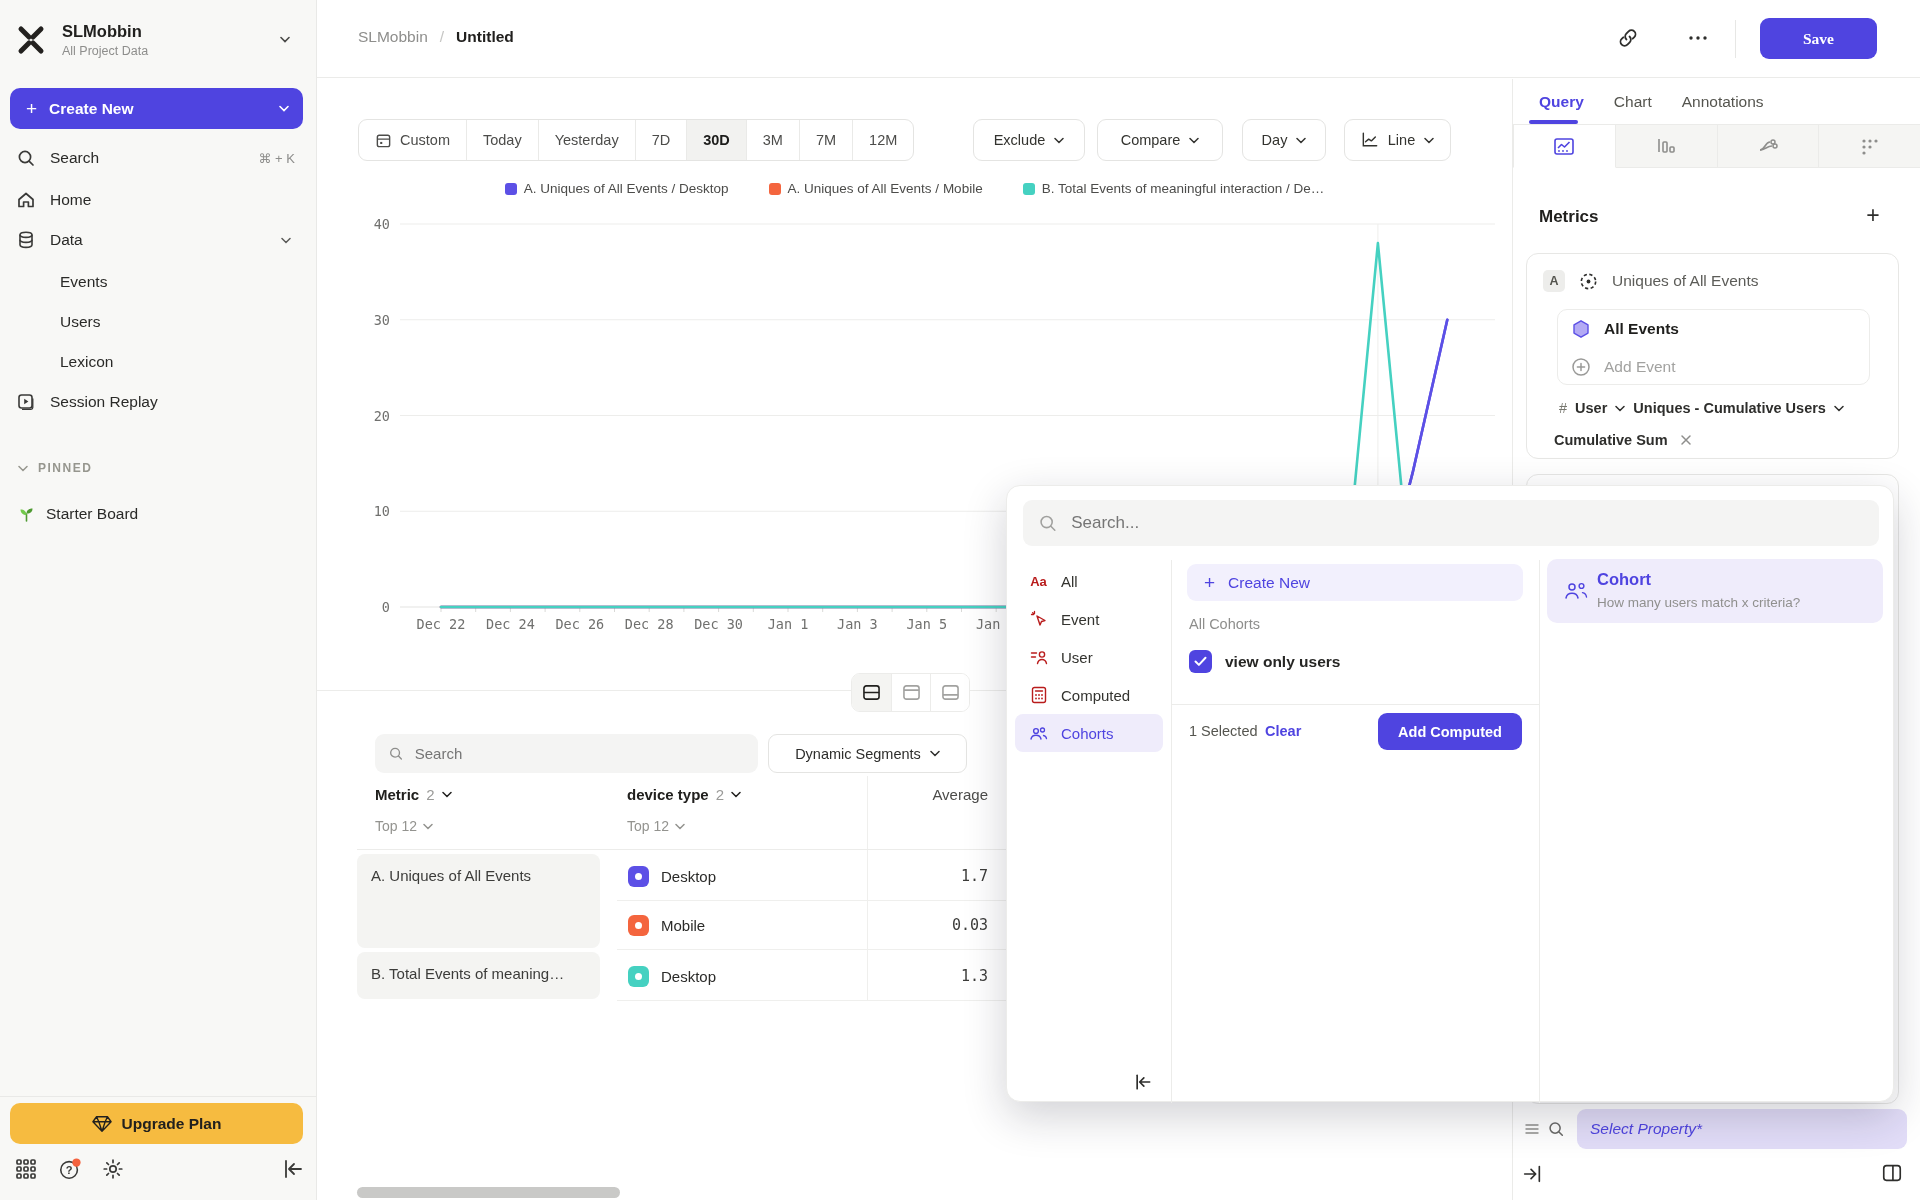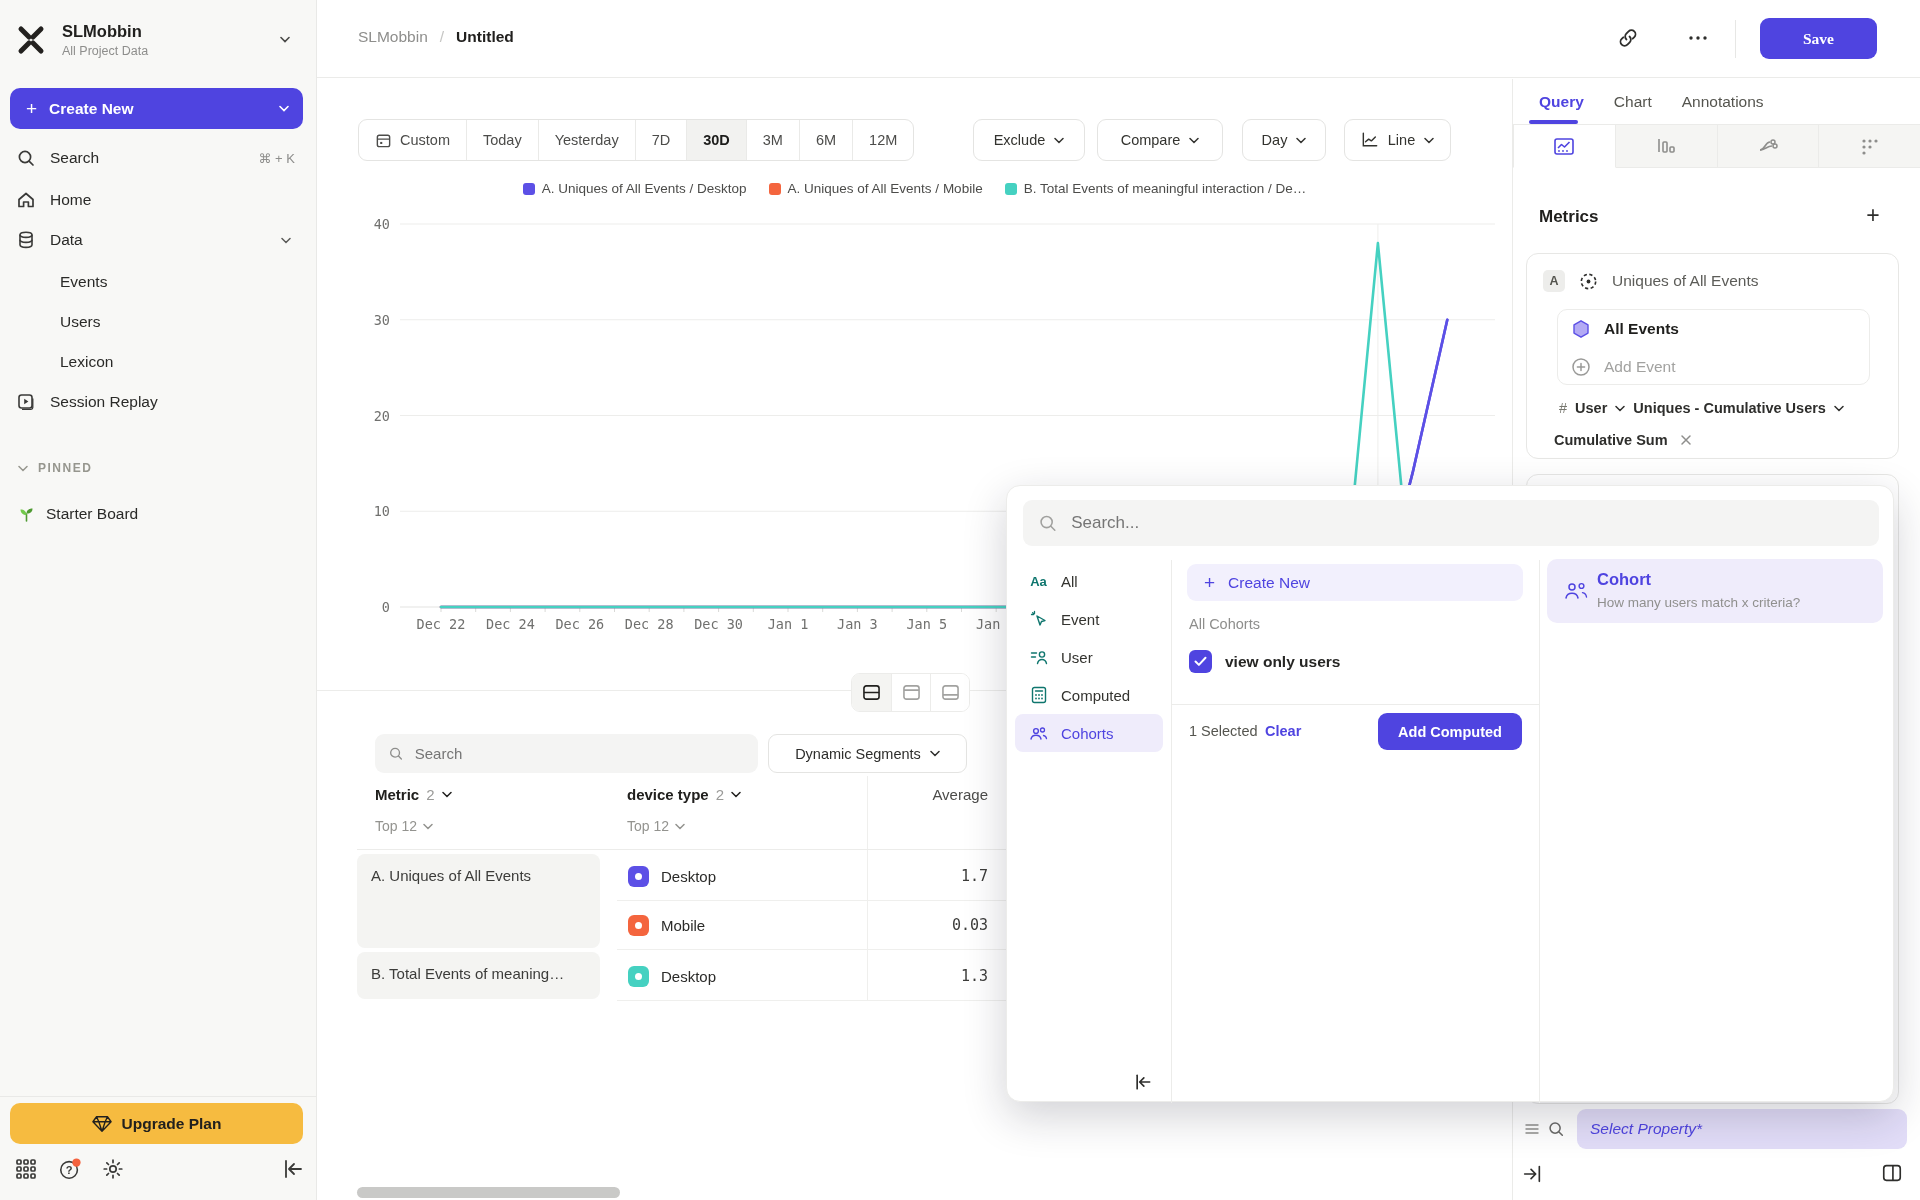--- a/index.html
+++ b/index.html
@@ -55,21 +55,21 @@
   .seg-group { position:absolute; left:41px; top:40px; height:42px; display:flex;
     border:1px solid #e4e4e2; border-radius:9px; background:#fff; overflow:hidden; }
   .seg { display:flex; align-items:center; justify-content:center; gap:8px; padding:0 16px;
     font-size:14.5px; color:#4c4c4a; border-left:1px solid #eaeae8; cursor:pointer; white-space:nowrap; }
   .seg:first-child { border-left:none; }
   .seg.sel { background:#f2f2f0; color:#1c1c1a; font-weight:700; }
   .tb-btn { position:absolute; top:40px; height:42px; border:1px solid #e4e4e2; border-radius:9px;
     background:#fff; display:flex; align-items:center; justify-content:center; gap:9px;
     font-size:14.5px; color:#33332f; cursor:pointer; }
   #legend { position:absolute; left:0; top:102px; width:1195px; display:flex; justify-content:center;
-    gap:22px; font-size:13.5px; color:#4c4c4a; }
+    gap:40px; font-size:13.5px; color:#4c4c4a; }
   .legend-item { display:flex; align-items:center; gap:7px; }
   .swatch { width:12px; height:12px; border-radius:3px; }
   #chart-svg { position:absolute; left:0; top:0; pointer-events:none; }
 
   .sec-div { position:absolute; left:0; top:611px; width:1195px; border-top:1px solid #ececea; }
   .layout-toggles { position:absolute; left:534px; top:594px; display:flex; background:#fff;
     border:1px solid #ececea; border-radius:9px; overflow:hidden; }
   .ltog { width:39px; height:37px; display:flex; align-items:center; justify-content:center;
     color:#a2a2a0; border-left:1px solid #ececea; cursor:pointer; background:#fff; }
   .ltog:first-child { border-left:none; }
@@ -139,21 +139,21 @@
   #popup { position:absolute; left:1006px; top:485px; width:888px; height:617px; background:#fff;
     border:1px solid #ececea; border-radius:14px; box-shadow:0 14px 44px rgba(25,25,46,.2); z-index:20; }
   .pp-search { position:absolute; left:16px; top:14px; width:856px; height:46px; background:#f4f4f3;
     border-radius:9px; display:flex; align-items:center; gap:14px; padding:0 15px; color:#a0a09e; }
   .pp-search input { border:none; background:transparent; outline:none; width:100%; font-size:17px;
     font-family:"Liberation Sans", sans-serif; color:#33332f; }
   .pp-vdiv1 { position:absolute; left:164px; top:74px; height:543px; border-left:1px solid #ececea; }
   .pp-vdiv2 { position:absolute; left:532px; top:74px; height:543px; border-left:1px solid #ececea; }
   .pp-cat { position:absolute; left:8px; width:148px; height:38px; border-radius:8px; display:flex;
     align-items:center; gap:13px; padding-left:14px; font-size:15px; color:#33332f; cursor:pointer; }
-  .pp-cat .cico { width:19px; height:19px; color:#0f766e; flex:0 0 auto; display:flex; align-items:center; justify-content:center; }
+  .pp-cat .cico { width:19px; height:19px; color:#b91c1c; flex:0 0 auto; display:flex; align-items:center; justify-content:center; }
   .pp-cat.sel { background:#efecfb; color:#4f44e0; }
   .pp-cat.sel .cico { color:#4f44e0; }
   .pp-create { position:absolute; left:180px; top:78px; width:336px; height:37px; background:#f2f0fd;
     border-radius:9px; display:flex; align-items:center; gap:13px; padding-left:17px; color:#4f44e0;
     font-size:15.5px; cursor:pointer; }
   .pp-create .plus { font-size:19px; }
   .pp-allcohorts { position:absolute; left:182px; top:130px; font-size:14.5px; color:#8e8e8c; }
   .pp-checkrow { position:absolute; left:182px; top:164px; display:flex; align-items:center; gap:13px; cursor:pointer; }
   .pp-checkbox { width:23px; height:23px; background:#4f44e0; border-radius:6px; display:flex;
     align-items:center; justify-content:center; }
@@ -389,21 +389,21 @@
     <div class="seg">
         <span>7D</span>
       </div>
     <div class="seg sel">
         <span>30D</span>
       </div>
     <div class="seg">
         <span>3M</span>
       </div>
     <div class="seg">
-        <span>6M</span>
+        <span>7M</span>
       </div>
     <div class="seg">
         <span>12M</span>
       </div>
   </div>
 
   <div class="tb-btn" style="left:656px;width:112px">
     <span>Exclude</span>
     <svg class="chev" viewBox="0 0 10 6">
         <path d="M1 1l4 4 4-4" fill="none" stroke="currentColor" stroke-width="1.5" stroke-linecap="round"></path>

